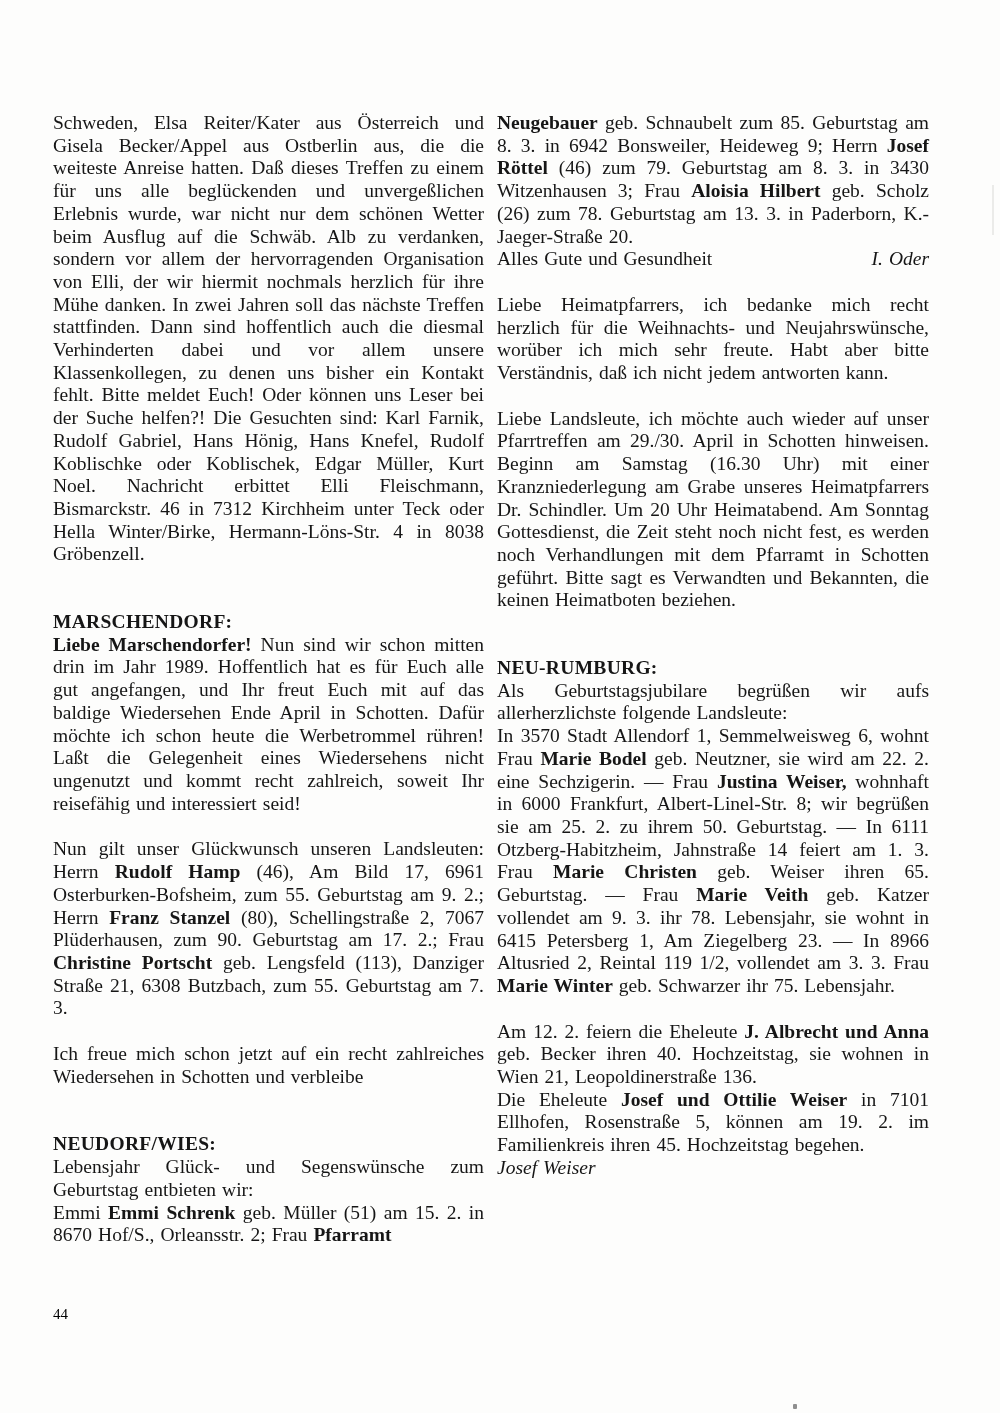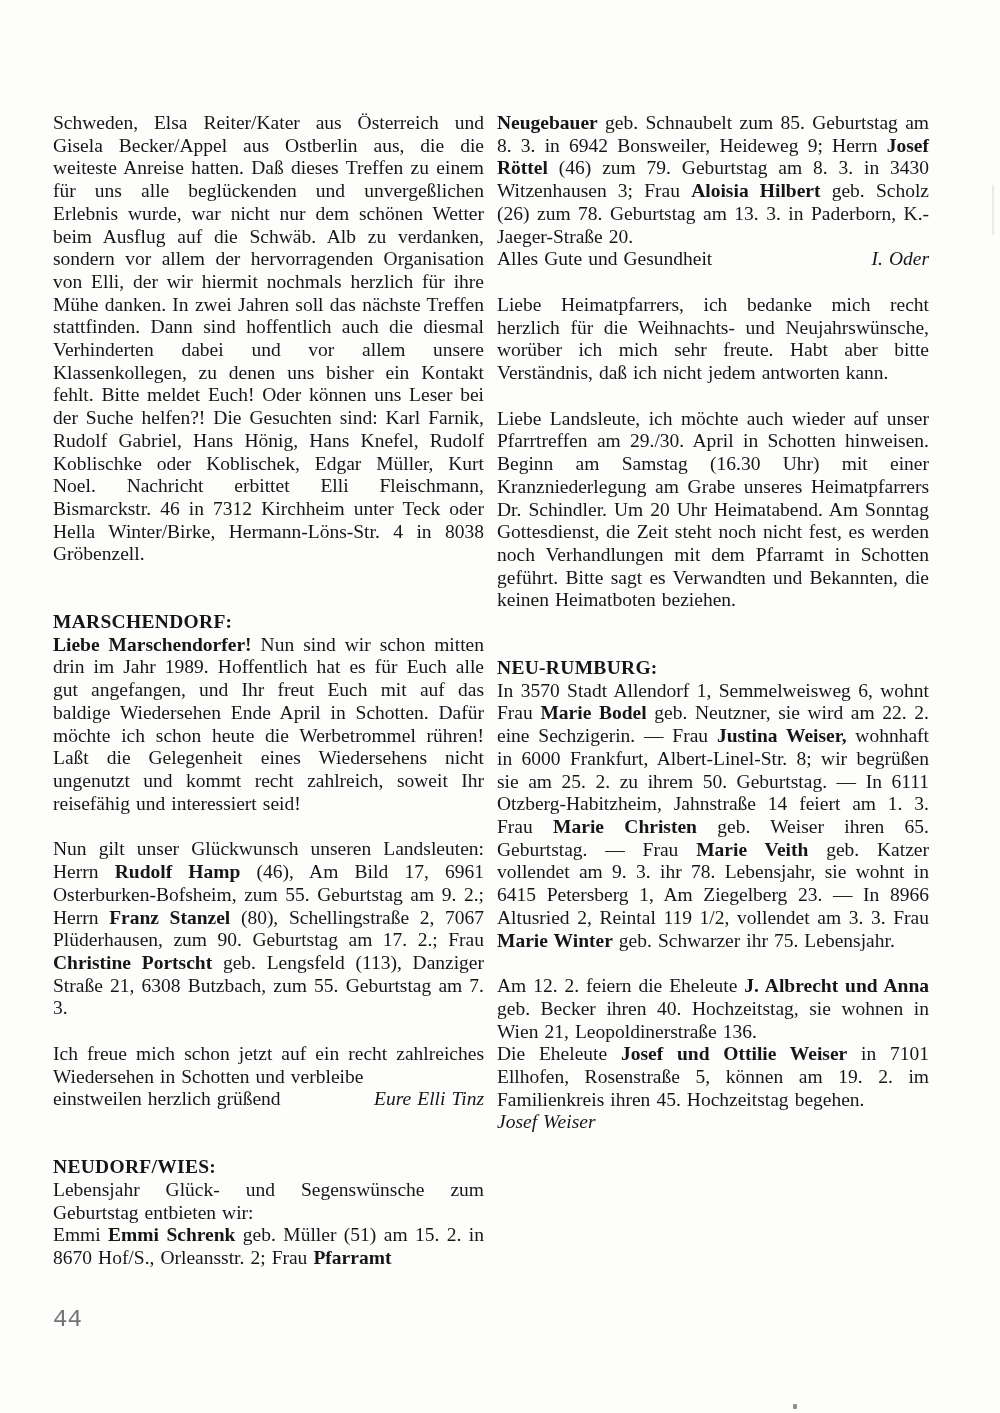--- a/index.html
+++ b/index.html
@@ -22,59 +22,56 @@
   .col > :first-child{margin-top:0;}
   p.para{margin:23px 0 0 0;}
   .tight{margin-top:0 !important;}
   .h{font-weight:bold;margin-top:45px;letter-spacing:0.3px;}
   .sig{display:flex;justify-content:space-between;margin-top:0;}
   .rightline{text-align:left;margin-top:0;}
   .i{font-style:italic;}
   .b{font-weight:bold;}
   .page-number{
     position:absolute;left:53px;top:1306px;
-    font-family:Liberation Mono, monospace;
-    font-size:24px;color:#737373;
+    font-family:Liberation Serif, serif;
+    font-size:15px;color:#000000;
   }
   .artifact-dash{
     position:absolute;left:992px;top:185px;width:2px;height:50px;
     background:#ebebe9;
   }
   .artifact-speck{
     position:absolute;left:793px;top:1404px;width:4px;height:5px;
     background:#8f8f8f;border-radius:1px;
   }
 </style>
 </head>
 <body>
 
 <div class="page" style="background: rgb(253, 253, 252); color: rgb(22, 22, 22);">
   <div class="col col-left">
       <p class="para"><span>Schweden, Elsa Reiter/Kater aus Österreich und Gisela Becker/Appel aus Ostberlin aus, die die weiteste Anreise hatten. Daß dieses Treffen zu einem für uns alle beglückenden und unvergeßlichen Erlebnis wurde, war nicht nur dem schönen Wetter beim Ausflug auf die Schwäb. Alb zu verdanken, sondern vor allem der hervorragenden Organisation von Elli, der wir hiermit nochmals herzlich für ihre Mühe danken. In zwei Jahren soll das nächste Treffen stattfinden. Dann sind hoffentlich auch die diesmal Verhinderten dabei und vor allem unsere Klassenkollegen, zu denen uns bisher ein Kontakt fehlt. Bitte meldet Euch! Oder können uns Leser bei der Suche helfen?! Die Gesuchten sind: Karl Farnik, Rudolf Gabriel, Hans Hönig, Hans Knefel, Rudolf Koblischke oder Koblischek, Edgar Müller, Kurt Noel. Nachricht erbittet Elli Fleischmann, Bismarckstr. 46 in 7312 Kirchheim unter Teck oder Hella Winter/Birke, Hermann-Löns-Str. 4 in 8038 Gröbenzell.</span></p>
       <div class="h">MARSCHENDORF:</div>
       <p class="para tight"><span class="b">Liebe Marschendorfer!</span><span> Nun sind wir schon mitten drin im Jahr 1989. Hoffentlich hat es für Euch alle gut angefangen, und Ihr freut Euch mit auf das baldige Wiedersehen Ende April in Schotten. Dafür möchte ich schon heute die Werbetrommel rühren! Laßt die Gelegenheit eines Wiedersehens nicht ungenutzt und kommt recht zahlreich, soweit Ihr reisefähig und interessiert seid!</span></p>
       <p class="para"><span>Nun gilt unser Glückwunsch unseren Landsleuten: Herrn </span><span class="b">Rudolf Hamp</span><span> (46), Am Bild 17, 6961 Osterburken-Bofsheim, zum 55. Geburtstag am 9. 2.; Herrn </span><span class="b">Franz Stanzel</span><span> (80), Schellingstraße 2, 7067 Plüderhausen, zum 90. Geburtstag am 17. 2.; Frau </span><span class="b">Christine Portscht</span><span> geb. Lengsfeld (113), Danziger Straße 21, 6308 Butzbach, zum 55. Geburtstag am 7. 3.</span></p>
       <p class="para"><span>Ich freue mich schon jetzt auf ein recht zahlreiches Wiedersehen in Schotten und verbleibe</span></p>
-      <div class="sig">
-        <span>einstweilen herzlich grüßend</span>
-        <span class="i">Eure Elli Tinz</span>
-      </div>
       <div class="h">NEUDORF/WIES:</div>
       <p class="para tight"><span>Lebensjahr Glück- und Segenswünsche zum Geburtstag entbieten wir:</span></p>
       <p class="para tight"><span>Emmi </span><span class="b">Emmi Schrenk</span><span> geb. Müller (51) am 15. 2. in 8670 Hof/S., Orleansstr. 2; Frau </span><span class="b">Pfarramt</span></p>
     </div>
   <div class="col col-right">
       <p class="para"><span class="b">Neugebauer</span><span> geb. Schnaubelt zum 85. Geburtstag am 8. 3. in 6942 Bonsweiler, Heideweg 9; Herrn </span><span class="b">Josef Röttel</span><span> (46) zum 79. Geburtstag am 8. 3. in 3430 Witzenhausen 3; Frau </span><span class="b">Aloisia Hilbert</span><span> geb. Scholz (26) zum 78. Geburtstag am 13. 3. in Paderborn, K.-Jaeger-Straße 20.</span></p>
       <div class="sig">
         <span>Alles Gute und Gesundheit</span>
         <span class="i">I. Oder</span>
       </div>
       <p class="para"><span>Liebe Heimatpfarrers, ich bedanke mich recht herzlich für die Weihnachts- und Neujahrswünsche, worüber ich mich sehr freute. Habt aber bitte Verständnis, daß ich nicht jedem antworten kann.</span></p>
       <p class="para"><span>Liebe Landsleute, ich möchte auch wieder auf unser Pfarrtreffen am 29./30. April in Schotten hinweisen. Beginn am Samstag (16.30 Uhr) mit einer Kranzniederlegung am Grabe unseres Heimatpfarrers Dr. Schindler. Um 20 Uhr Heimatabend. Am Sonntag Gottesdienst, die Zeit steht noch nicht fest, es werden noch Verhandlungen mit dem Pfarramt in Schotten geführt. Bitte sagt es Verwandten und Bekannten, die keinen Heimatboten beziehen.</span></p>
       <div class="h">NEU-RUMBURG:</div>
+      <p class="para tight"><span>Als Geburtstagsjubilare begrüßen wir aufs allerherzlichste folgende Landsleute:</span></p>
       <p class="para tight"><span>In 3570 Stadt Allendorf 1, Semmelweisweg 6, wohnt Frau </span><span class="b">Marie Bodel</span><span> geb. Neutzner, sie wird am 22. 2. eine Sechzigerin. — Frau </span><span class="b">Justina Weiser,</span><span> wohnhaft in 6000 Frankfurt, Albert-Linel-Str. 8; wir begrüßen sie am 25. 2. zu ihrem 50. Geburtstag. — In 6111 Otzberg-Habitzheim, Jahnstraße 14 feiert am 1. 3. Frau </span><span class="b">Marie Christen</span><span> geb. Weiser ihren 65. Geburtstag. — Frau </span><span class="b">Marie Veith</span><span> geb. Katzer vollendet am 9. 3. ihr 78. Lebensjahr, sie wohnt in 6415 Petersberg 1, Am Ziegelberg 23. — In 8966 Altusried 2, Reintal 119 1/2, vollendet am 3. 3. Frau </span><span class="b">Marie Winter</span><span> geb. Schwarzer ihr 75. Lebensjahr.</span></p>
       <p class="para"><span>Am 12. 2. feiern die Eheleute </span><span class="b">J. Albrecht und Anna</span><span> geb. Becker ihren 40. Hochzeitstag, sie wohnen in Wien 21, Leopoldinerstraße 136.</span></p>
       <p class="para tight"><span>Die Eheleute </span><span class="b">Josef und Ottilie Weiser</span><span> in 7101 Ellhofen, Rosenstraße 5, können am 19. 2. im Familienkreis ihren 45. Hochzeitstag begehen.</span></p>
       <div class="rightline i">Josef Weiser</div>
     </div>
   <div class="page-number">44</div>
   <div class="artifact-dash"></div>
   <div class="artifact-speck"></div>
 </div>
 

